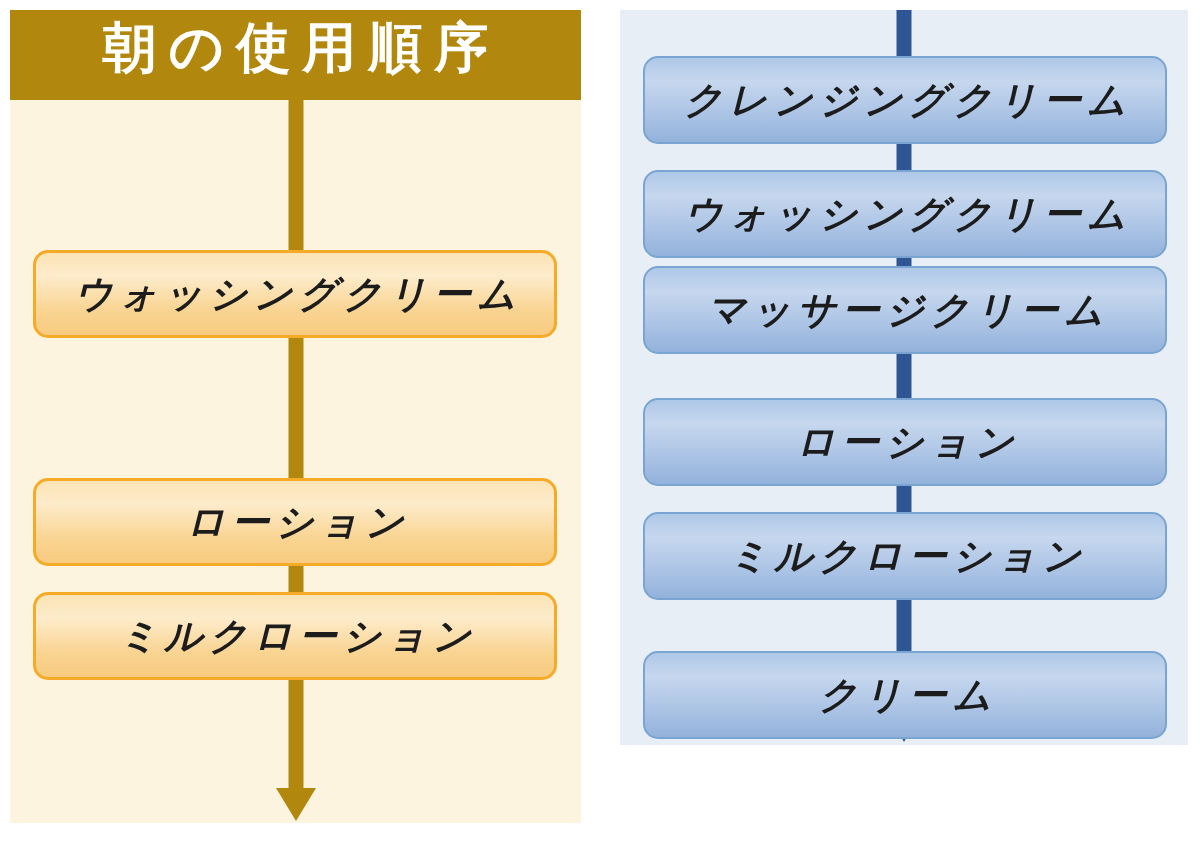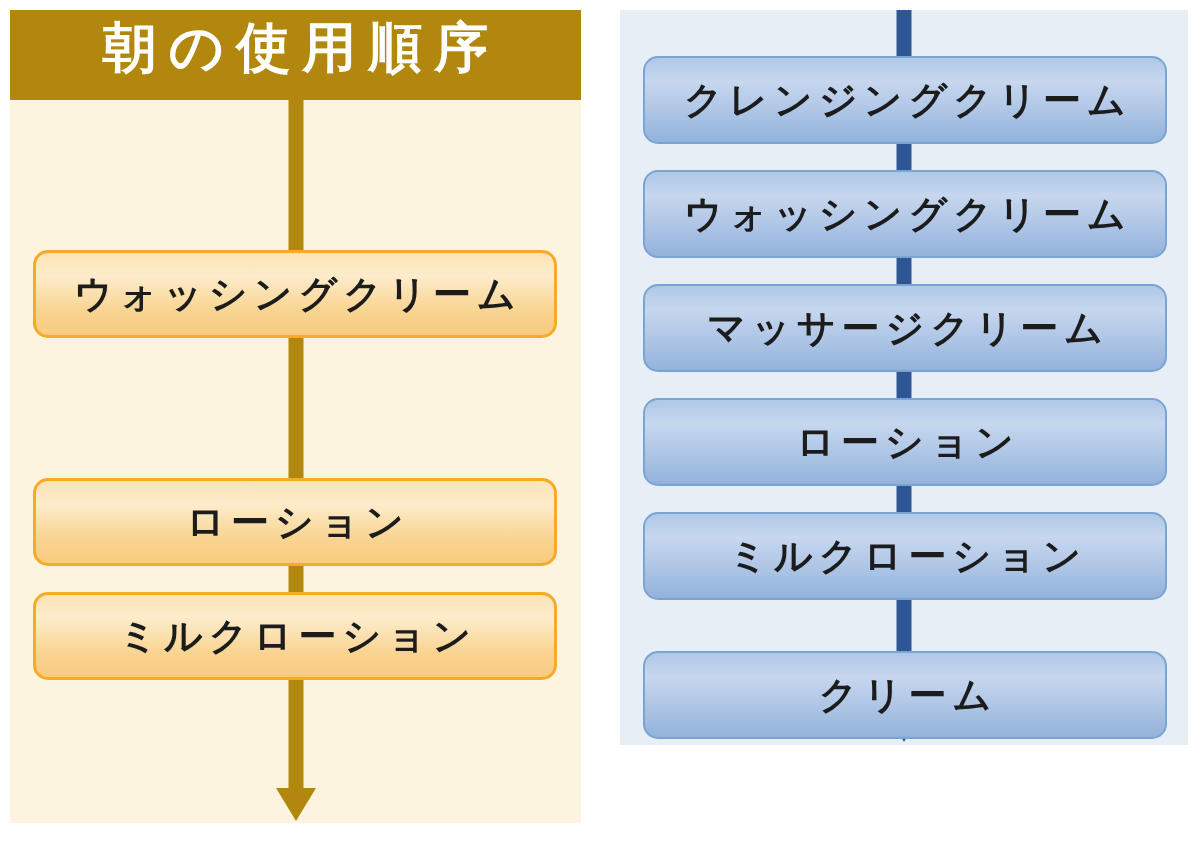--- a/index.html
+++ b/index.html
@@ -103,20 +103,21 @@
       var(--box-grad-mid) 28%,
       var(--box-grad-low) 70%,
       var(--box-grad-bottom) 100%);
   }
   .night .step { border-width: 2px; }
   .step .step-label {
     letter-spacing: 6px;
     margin-right: -6px;            
     white-space: nowrap;
     line-height: 1;
+    font-style: italic;
   }
 </style>
 </head>
 <body>
 
 <div class="canvas">
 
   <section class="panel morning" style="--header-bg: #b1880d; --title-color: #ffffff; --body-bg: #fdf4df; --arrow-color: #b1880d; --box-border: #f5aa28; --box-grad-top: #fbe3b5; --box-grad-mid: #fdeccb; --box-grad-low: #f9d492; --box-grad-bottom: #f8cb80; --step-text-color: #1c1c1c;">
     <header class="panel-header">
       <h1 class="panel-title">朝の使用順序</h1>
@@ -146,21 +147,21 @@
         <div class="line"></div>
         <div class="head"></div>
       </div>
       <div class="steps">
           <div class="step" style="top: 46px;">
             <span class="step-label">クレンジングクリーム</span>
           </div>
           <div class="step" style="top: 160px;">
             <span class="step-label">ウォッシングクリーム</span>
           </div>
-          <div class="step" style="top: 274px;">
+          <div class="step" style="top: 256px;">
             <span class="step-label">マッサージクリーム</span>
           </div>
           <div class="step" style="top: 388px;">
             <span class="step-label">ローション</span>
           </div>
           <div class="step" style="top: 502px;">
             <span class="step-label">ミルクローション</span>
           </div>
           <div class="step" style="top: 641px;">
             <span class="step-label">クリーム</span>

